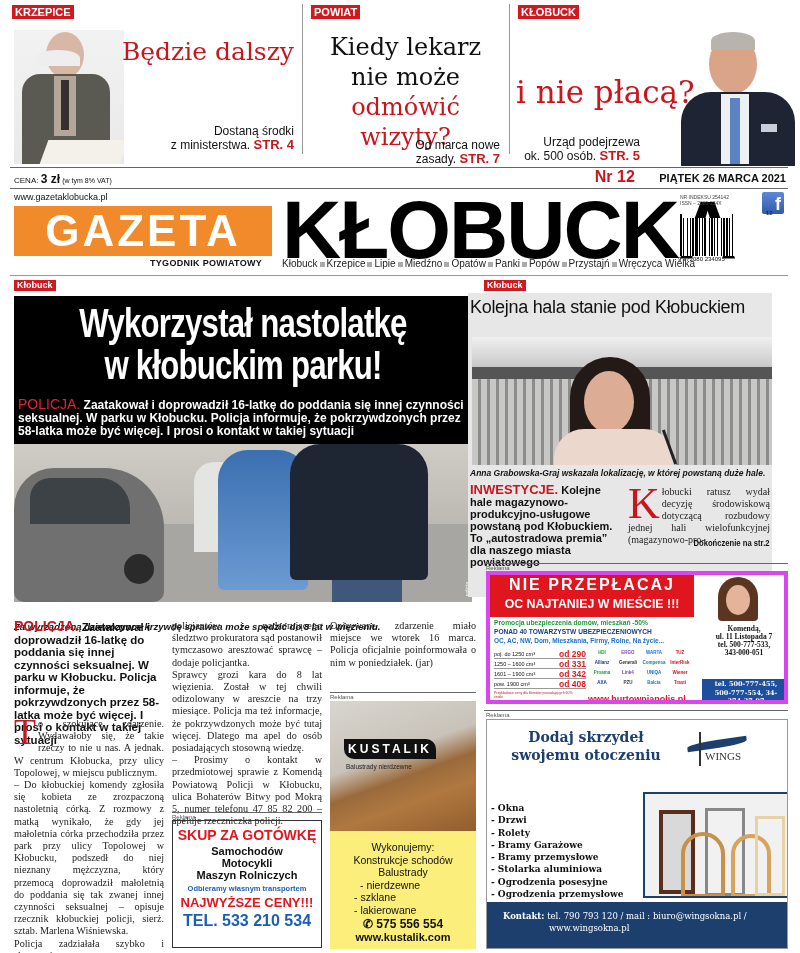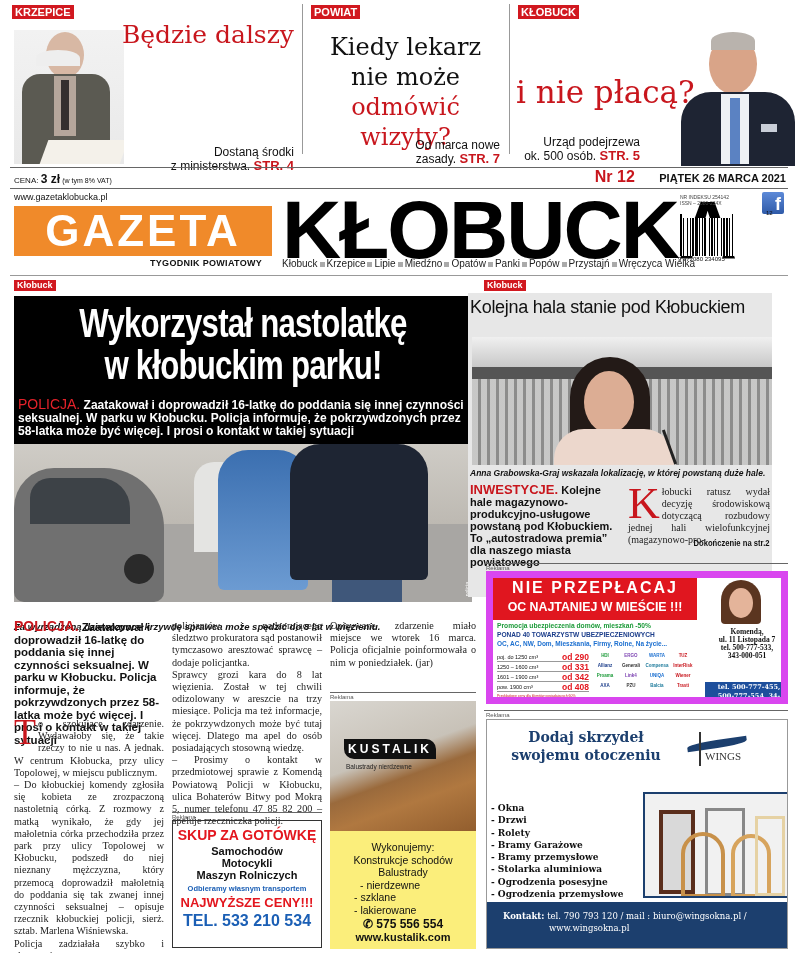--- a/index.html
+++ b/index.html
@@ -48,22 +48,22 @@
 <div class="abs" style="left:0;top:0;width:300px;height:166px;">
   <span class="tag abs" style="left:12px;top:5px;">KRZEPICE</span>
   <div class="abs photo-man1" style="left:14px;top:30px;width:110px;height:134px;overflow:hidden;">
     <div class="head" style="left:32px;top:2px;width:38px;height:46px;background:#d8b8a4;"></div>
     <div class="abs" style="left:22px;top:20px;width:44px;height:16px;background:#eee;border-radius:50% 50% 0 0;"></div>
     <div class="abs" style="left:8px;top:44px;width:88px;height:90px;background:#5b5a52;border-radius:18px 18px 0 0;"></div>
     <div class="abs" style="left:40px;top:46px;width:22px;height:60px;background:#b5a69b;"></div>
     <div class="abs" style="left:47px;top:50px;width:8px;height:50px;background:#352f2e;"></div>
     <div class="abs" style="left:30px;top:110px;width:80px;height:24px;background:#f4f1ea;transform:skewX(-20deg);"></div>
   </div>
-  <div class="abs teaser-title red" style="right:6px;top:20px;margin-left:43px;">Będzie dalszy</div>
-  <div class="abs teaser-sub" style="right:6px;top:145px;width:180px;">
+  <div class="abs teaser-title red" style="right:6px;top:37px;margin-left:43px;">Będzie dalszy</div>
+  <div class="abs teaser-sub" style="right:6px;top:124px;width:180px;">
     <div>Dostaną środki</div>
     <div><span>z ministerstwa.</span> <span class="str">STR. 4</span></div>
   </div>
 </div>
 <div class="vrule" style="left:302px;top:4px;height:150px;"></div>
 
 <div class="abs" style="left:303px;top:0;width:205px;height:166px;">
   <span class="tag abs" style="left:8px;top:5px;">POWIAT</span>
   <div class="abs teaser-title" style="left:0;width:205px;text-align:center;top:32px;font-size:24px;">Kiedy lekarz</div>
   <div class="abs teaser-title" style="left:0;width:205px;text-align:center;top:62px;font-size:24px;">nie może</div>
@@ -249,21 +249,21 @@
   </div>
   <div class="abs body-text" style="left:160px;top:193px;width:142px;font-size:10px;line-height:12px;">
     <span style="float:left;font-size:44px;line-height:36px;color:#c8161d;font-family:'Liberation Serif',serif;margin-right:2px;">K</span>
     <span>łobucki ratusz wydał decyzję środowiskową dotyczącą rozbudowy jednej hali wielofunkcyjnej (magazynowo-pro-</span>
   </div>
   <div class="abs" style="right:2px;top:245px;font-weight:bold;font-size:9px;transform:scaleX(0.85);transform-origin:right;">Dokończenie na str.2</div>
 </div>
 
 <div class="rule" style="left:484px;top:563px;width:304px;background:#666;"></div>
 <div class="abs reklama" style="left:486px;top:565px;">Reklama</div>
-<div class="abs" style="left:486px;top:571px;width:302px;height:133px;border:7px solid #d946ef;background:#fff;overflow:hidden;">
+<div class="abs" style="left:486px;top:571px;width:302px;height:133px;border:4px solid #d946ef;background:#fff;overflow:hidden;">
   <div class="abs oc-red" style="left:0;top:0;width:204px;height:42px;">
     <div style="font-size:16px;letter-spacing:2px;line-height:20px;">NIE PRZEPŁACAJ</div>
     <div style="font-size:13px;line-height:18px;transform:scaleX(0.95);">OC NAJTANIEJ W MIEŚCIE !!!</div>
   </div>
   <div class="abs" style="left:4px;top:44px;font-size:6.7px;font-weight:bold;color:#1d9b3a;">Promocja ubezpieczenia domów, mieszkań -50%</div>
   <div class="abs" style="left:4px;top:53px;font-size:6.6px;font-weight:bold;color:#1b3d8a;">PONAD 40 TOWARZYSTW UBEZPIECZENIOWYCH</div>
   <div class="abs" style="left:4px;top:62px;font-size:6.5px;font-weight:bold;color:#1b6fd0;">OC, AC, NW, Dom, Mieszkania, Firmy, Rolne, Na życie...</div>
   <div class="abs" id="oc-prices" style="left:4px;top:74px;width:92px;">
       <div style="display: flex; justify-content: space-between; border-bottom: 1px solid rgb(153, 153, 153); height: 10px; line-height: 10px;">
         <span style="font-size: 5.5px;">poj. do 1250 cm³</span>

